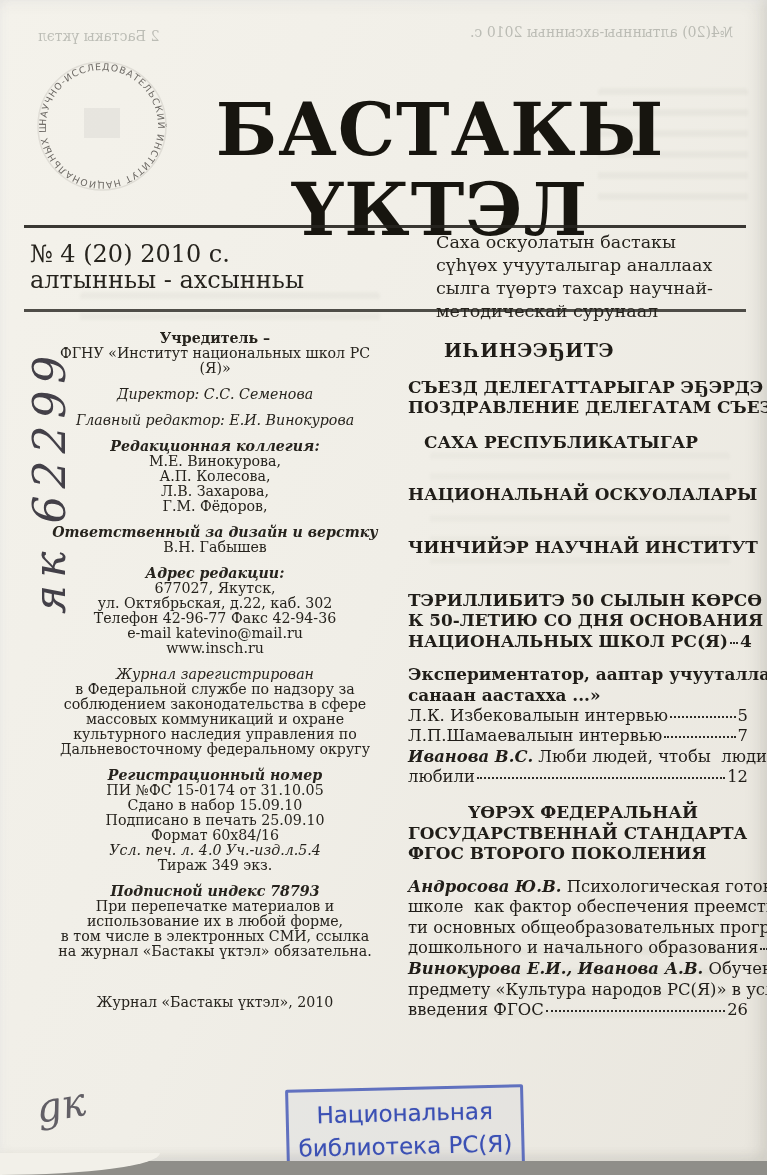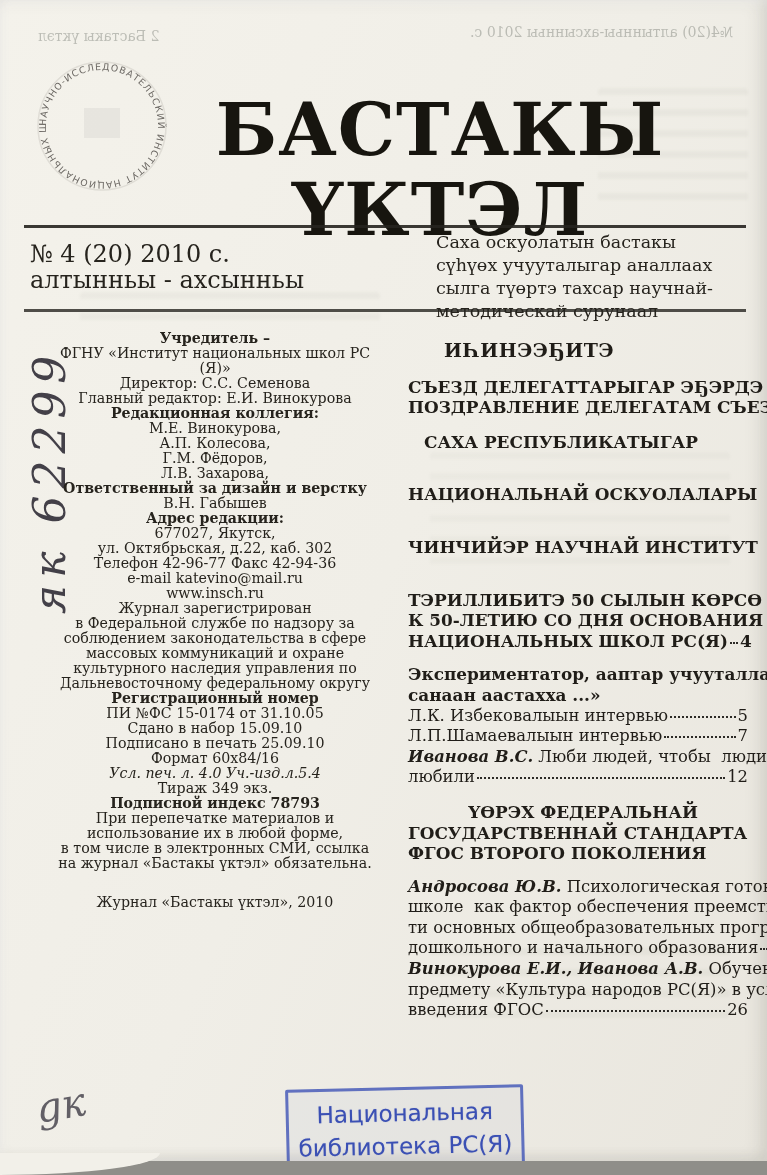--- a/index.html
+++ b/index.html
@@ -27,22 +27,22 @@
   .rule1{top:225px;height:3px;opacity:.9;}
   .rule2{top:309px;height:3px;opacity:.8;}
   
   .issue{position:absolute;left:30px;top:241px;font-size:24px;line-height:26px;color:#26231d;}
   
   .desc{position:absolute;left:436px;top:231px;font-size:17.5px;line-height:23px;color:#26231d;}
   
   .imprint{position:absolute;left:20px;top:331px;width:390px;text-align:center;font-size:14.2px;line-height:15px;color:#26231d;}
   .im-line.b{font-weight:bold;}
   .im-line.i{font-style:italic;}
-  .im-line.g{}
-  .im-line.G{margin-top:24px;}
+  .im-line.g{margin-top:11px;font-style:italic;}
+  .im-line.G{margin-top:36px;}
   
   .toc{position:absolute;left:408px;top:340px;width:340px;font-size:16.4px;line-height:20.6px;color:#201d18;}
   .toc-head{font-weight:bold;font-size:19px;letter-spacing:.5px;margin:0 0 16px 36px;}
   .toc-line{display:flex;align-items:baseline;}
   .toc-line .author{font-weight:bold;font-style:italic;white-space:pre;}
   .toc-line .t{white-space:pre;}
   .toc-line.b{font-weight:bold;font-size:16.9px;}
   .toc-line.ctr{display:block;text-align:center;padding-right:34px;margin-top:32px;}
   .toc-line.rt{display:block;text-align:right;padding-right:50px;}
   .toc-line.g{margin-top:13px;}
@@ -112,22 +112,22 @@
 
   <div class="imprint" id="imprint-lines">
       <div class="im-line b">Учредитель –</div>
       <div class="im-line">ФГНУ «Институт национальных школ РС</div>
       <div class="im-line">(Я)»</div>
       <div class="im-line g">Директор: С.С. Семенова</div>
       <div class="im-line g">Главный редактор: Е.И. Винокурова</div>
       <div class="im-line b g">Редакционная коллегия:</div>
       <div class="im-line">М.Е. Винокурова,</div>
       <div class="im-line">А.П. Колесова,</div>
+      <div class="im-line">Л.В. Захарова,</div>
       <div class="im-line">Г.М. Фёдоров,</div>
-      <div class="im-line">Л.В. Захарова,</div>
       <div class="im-line b g">Ответственный за дизайн и верстку</div>
       <div class="im-line">В.Н. Габышев</div>
       <div class="im-line b g">Адрес редакции:</div>
       <div class="im-line">677027, Якутск,</div>
       <div class="im-line">ул. Октябрьская, д.22, каб. 302</div>
       <div class="im-line">Телефон 42-96-77 Факс 42-94-36</div>
       <div class="im-line">e-mail katevino@mail.ru</div>
       <div class="im-line">www.insch.ru</div>
       <div class="im-line g">Журнал зарегистрирован</div>
       <div class="im-line">в Федеральной службе по надзору за</div>

